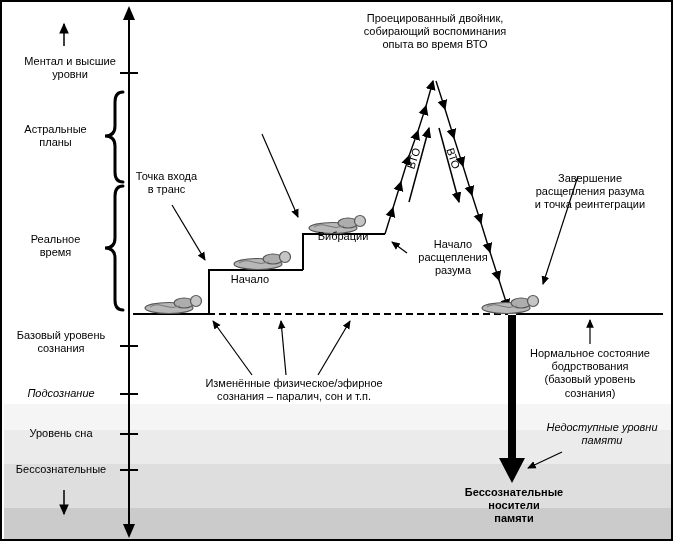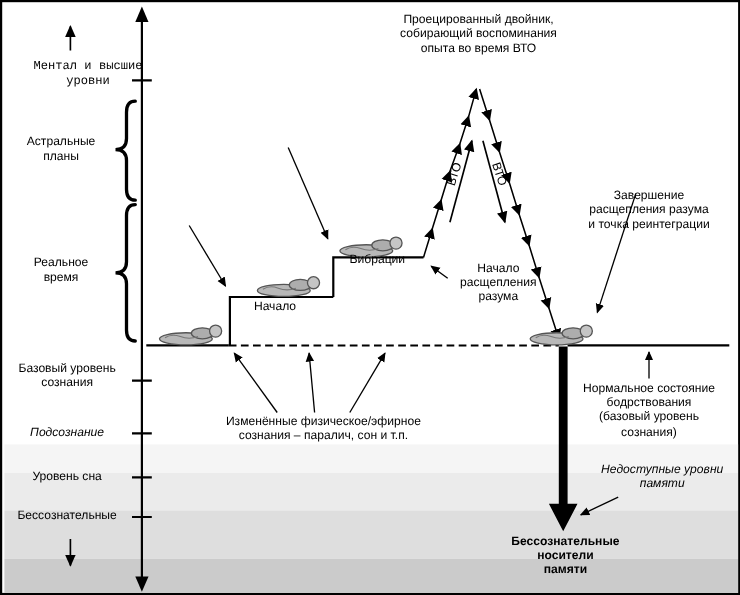--- a/index.html
+++ b/index.html
@@ -104,40 +104,42 @@
       <line x1="576" y1="174" x2="541" y2="282" marker-end="url(#ah)"></line>
       <line x1="405" y1="251" x2="390" y2="240" marker-end="url(#ah)"></line>
       <line x1="588" y1="342" x2="588" y2="318" marker-end="url(#ah)"></line>
       <line x1="250" y1="373" x2="211" y2="319" marker-end="url(#ah)"></line>
       <line x1="284" y1="373" x2="279" y2="319" marker-end="url(#ah)"></line>
       <line x1="316" y1="373" x2="348" y2="319" marker-end="url(#ah)"></line>
       <line x1="560" y1="450" x2="526" y2="466" marker-end="url(#ah)"></line>
     </g>
   </svg>
 
-  <div class="txt" style="left:22px;top:53px;width:112px;font-family:Liberation Mono, monospace;">Ментал и высшие
+  <div class="txt" style="left:12px;top:53px;width:112px;">Ментал и высшие
 уровни</div>
   <div class="txt" style="left:6px;top:121px;width:95px;">Астральные
 планы</div>
   <div class="txt" style="left:6px;top:231px;width:95px;">Реальное
 время</div>
   <div class="txt" style="left:2px;top:327px;width:114px;">Базовый уровень
 сознания</div>
   <div class="txt" style="left:2px;top:385px;width:114px;font-style:italic;">Подсознание</div>
   <div class="txt" style="left:2px;top:425px;width:114px;">Уровень сна</div>
   <div class="txt" style="left:2px;top:461px;width:114px;">Бессознательные</div>
 
   <div class="txt" style="left:220px;top:271px;width:56px;">Начало</div>
   <div class="txt" style="left:309px;top:228px;width:64px;">Вибрации</div>
   <div class="vto" style="left:395px;top:151px;transform:rotate(-72deg);">ВТО</div>
   <div class="vto" style="left:434px;top:151px;transform:rotate(72deg);">ВТО</div>
 
   <div class="txt" style="left:318px;top:10px;width:230px;">Проецированный двойник,
 собирающий воспоминания
 опыта во время ВТО</div>
+  <div class="txt" style="left:112px;top:168px;width:105px;">Точка входа
+в транс</div>
   <div class="txt" style="left:508px;top:124px;width:160px;margin-top:46px;">Завершение
 расщепления разума
 и точка реинтеграции</div>
   <div class="txt" style="left:408px;top:236px;width:86px;">Начало
 расщепления
 разума</div>
   <div class="txt" style="left:506px;top:345px;width:164px;">Нормальное состояние
 бодрствования
 (базовый уровень
 сознания)</div>

